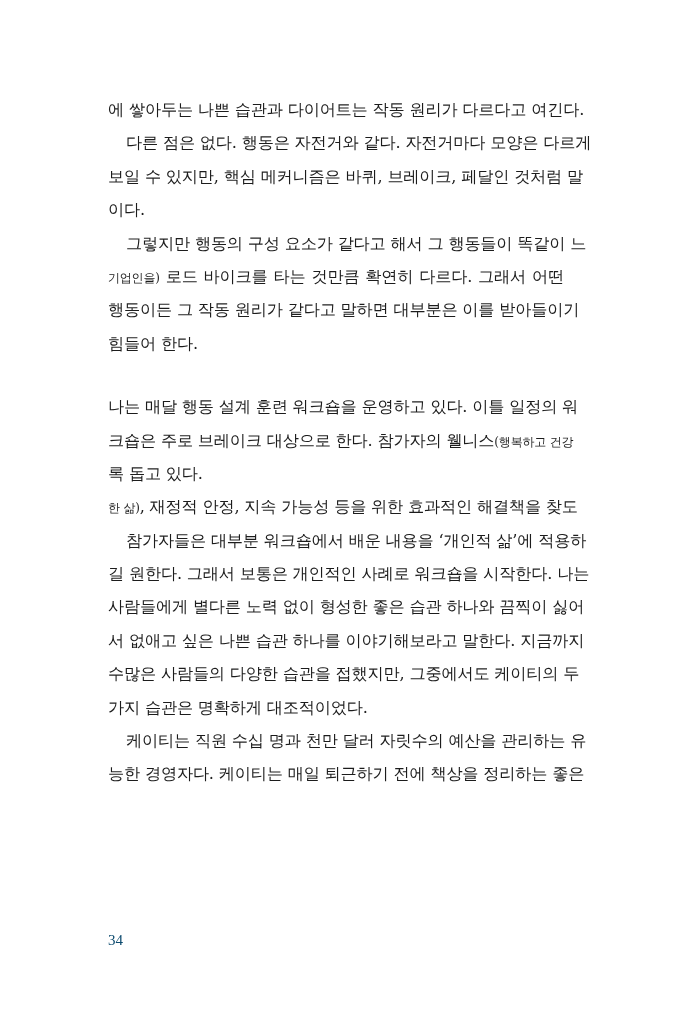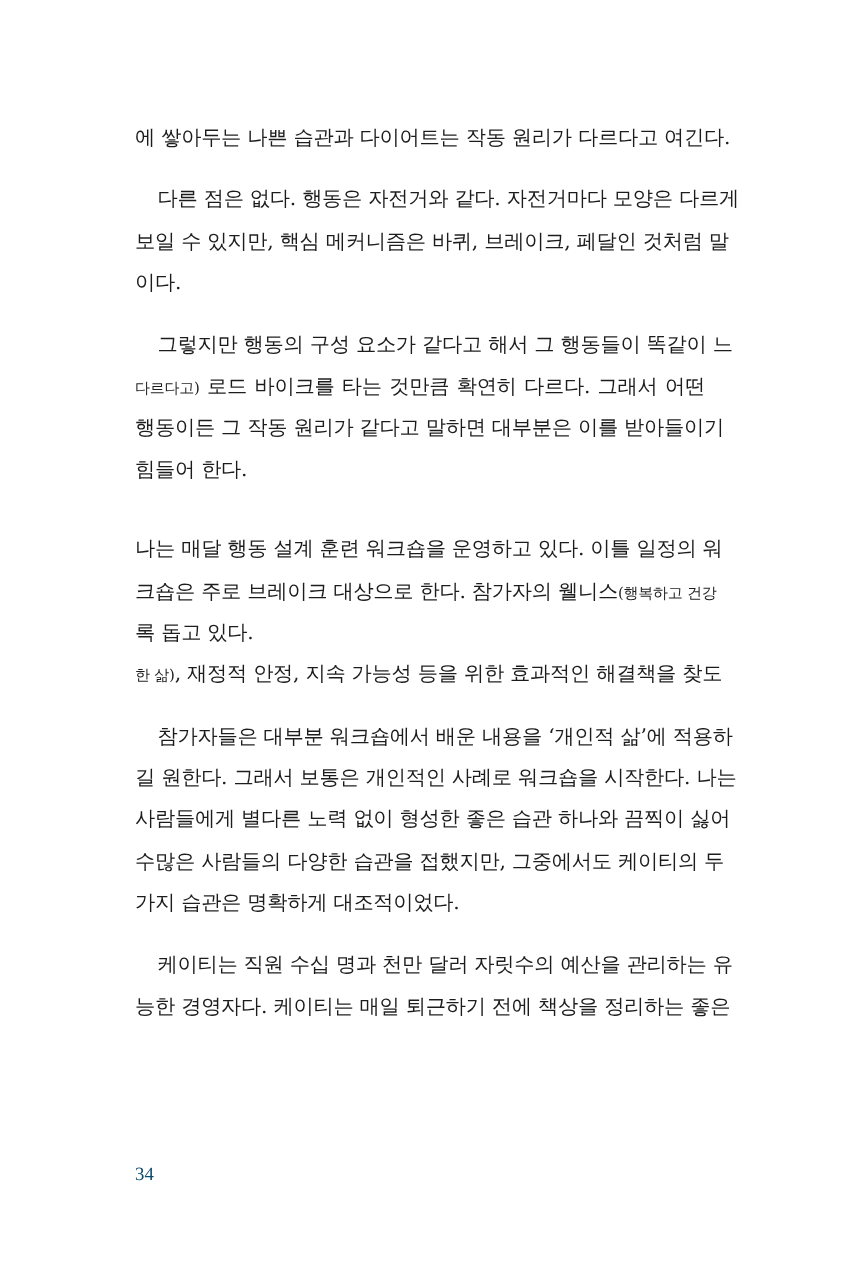--- a/index.html
+++ b/index.html
@@ -8,55 +8,56 @@
       overflow: hidden; color: #1c1c1c;
       font-family: "DejaVu Serif", "Liberation Serif", serif;
     }
     .page { position: absolute; left: 0; top: 0; width: 586px; height: 1024px; }
     .textblock { position: absolute; left: 108px; top: 93px; width: 456px; }
     .line {
       height: 33.4px; line-height: 33.4px; font-size: 16.2px; white-space: nowrap;
       text-align: justify; text-align-last: justify; letter-spacing: -0.2px;
     }
     .line.last { text-align-last: left; }
-    .line.indent { padding-left: 18px; margin-top: 16px; }
+    .line.indent { padding-left: 18px; }
     .gap { height: 30px; }
     .small { font-size: 12px; }
     .pagenum {
       position: absolute; left: 108px; top: 932px; font-size: 15px; color: #0c4a6e;
       font-family: "Liberation Serif", serif;
     }
   </style>
 </head>
 <body>
 
 <div class="page">
   <div class="textblock">
 
     <div class="line last"><span>에 쌓아두는 나쁜 습관과 다이어트는 작동 원리가 다르다고 여긴다.</span></div>
 
     <div class="line indent"><span>다른 점은 없다. 행동은 자전거와 같다. 자전거마다 모양은 다르게</span></div>
     <div class="line"><span>보일 수 있지만, 핵심 메커니즘은 바퀴, 브레이크, 페달인 것처럼 말</span></div>
     <div class="line last"><span>이다.</span></div>
 
     <div class="line indent"><span>그렇지만 행동의 구성 요소가 같다고 해서 그 행동들이 똑같이 느</span></div>
-    <div class="line"><span class="small">다르다고)</span><span> 로드 바이크를 타는 것만큼 확연히 다르다. 그래서 어떤</span></div>
+    <div class="line"><span class="small">기업인을)</span><span> 로드 바이크를 타는 것만큼 확연히 다르다. 그래서 어떤</span></div>
     <div class="line"><span>행동이든 그 작동 원리가 같다고 말하면 대부분은 이를 받아들이기</span></div>
     <div class="line last"><span>힘들어 한다.</span></div>
 
     <div class="gap"></div>
 
     <div class="line"><span>나는 매달 행동 설계 훈련 워크숍을 운영하고 있다. 이틀 일정의 워</span></div>
     <div class="line"><span>크숍은 주로 브레이크 대상으로 한다. 참가자의 웰니스</span><span class="small">(행복하고 건강</span></div>
     <div class="line last"><span>록 돕고 있다.</span></div>
     <div class="line"><span class="small">한 삶)</span><span>, 재정적 안정, 지속 가능성 등을 위한 효과적인 해결책을 찾도</span></div>
 
     <div class="line indent"><span>참가자들은 대부분 워크숍에서 배운 내용을 ‘개인적 삶’에 적용하</span></div>
     <div class="line"><span>길 원한다. 그래서 보통은 개인적인 사례로 워크숍을 시작한다. 나는</span></div>
     <div class="line"><span>사람들에게 별다른 노력 없이 형성한 좋은 습관 하나와 끔찍이 싫어</span></div>
+    <div class="line"><span>서 없애고 싶은 나쁜 습관 하나를 이야기해보라고 말한다. 지금까지</span></div>
     <div class="line"><span>수많은 사람들의 다양한 습관을 접했지만, 그중에서도 케이티의 두</span></div>
     <div class="line last"><span>가지 습관은 명확하게 대조적이었다.</span></div>
 
     <div class="line indent"><span>케이티는 직원 수십 명과 천만 달러 자릿수의 예산을 관리하는 유</span></div>
     <div class="line"><span>능한 경영자다. 케이티는 매일 퇴근하기 전에 책상을 정리하는 좋은</span></div>
   </div>
 
   <div class="pagenum">34</div>
 </div>
 

